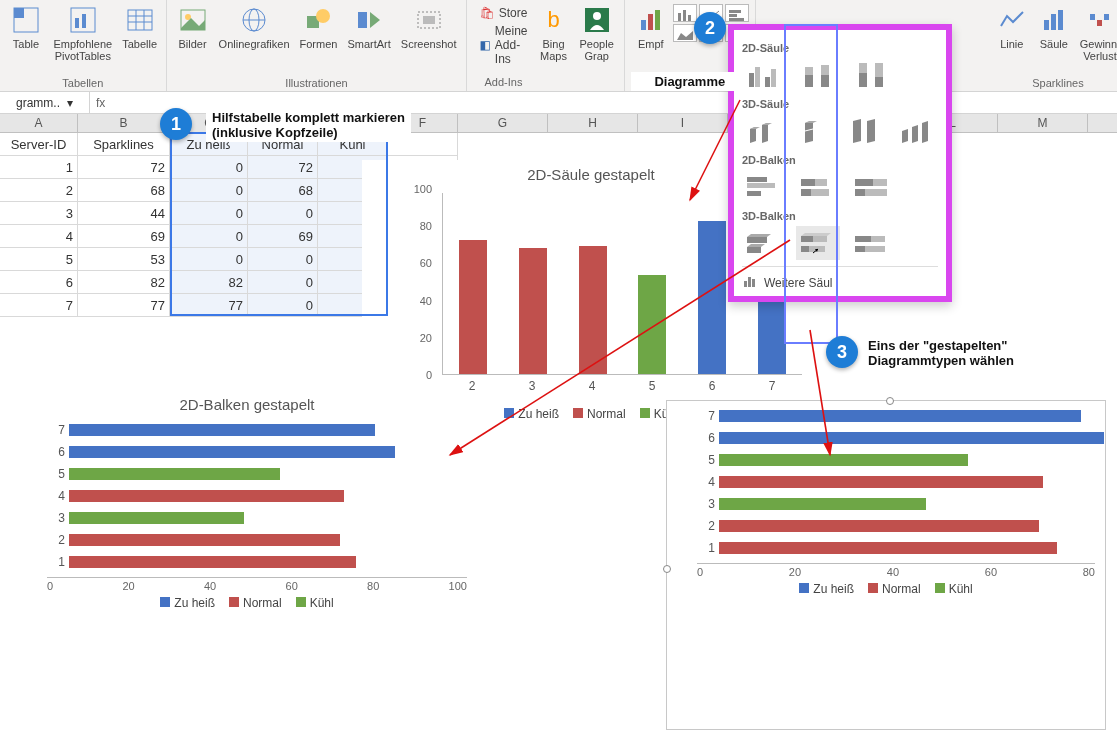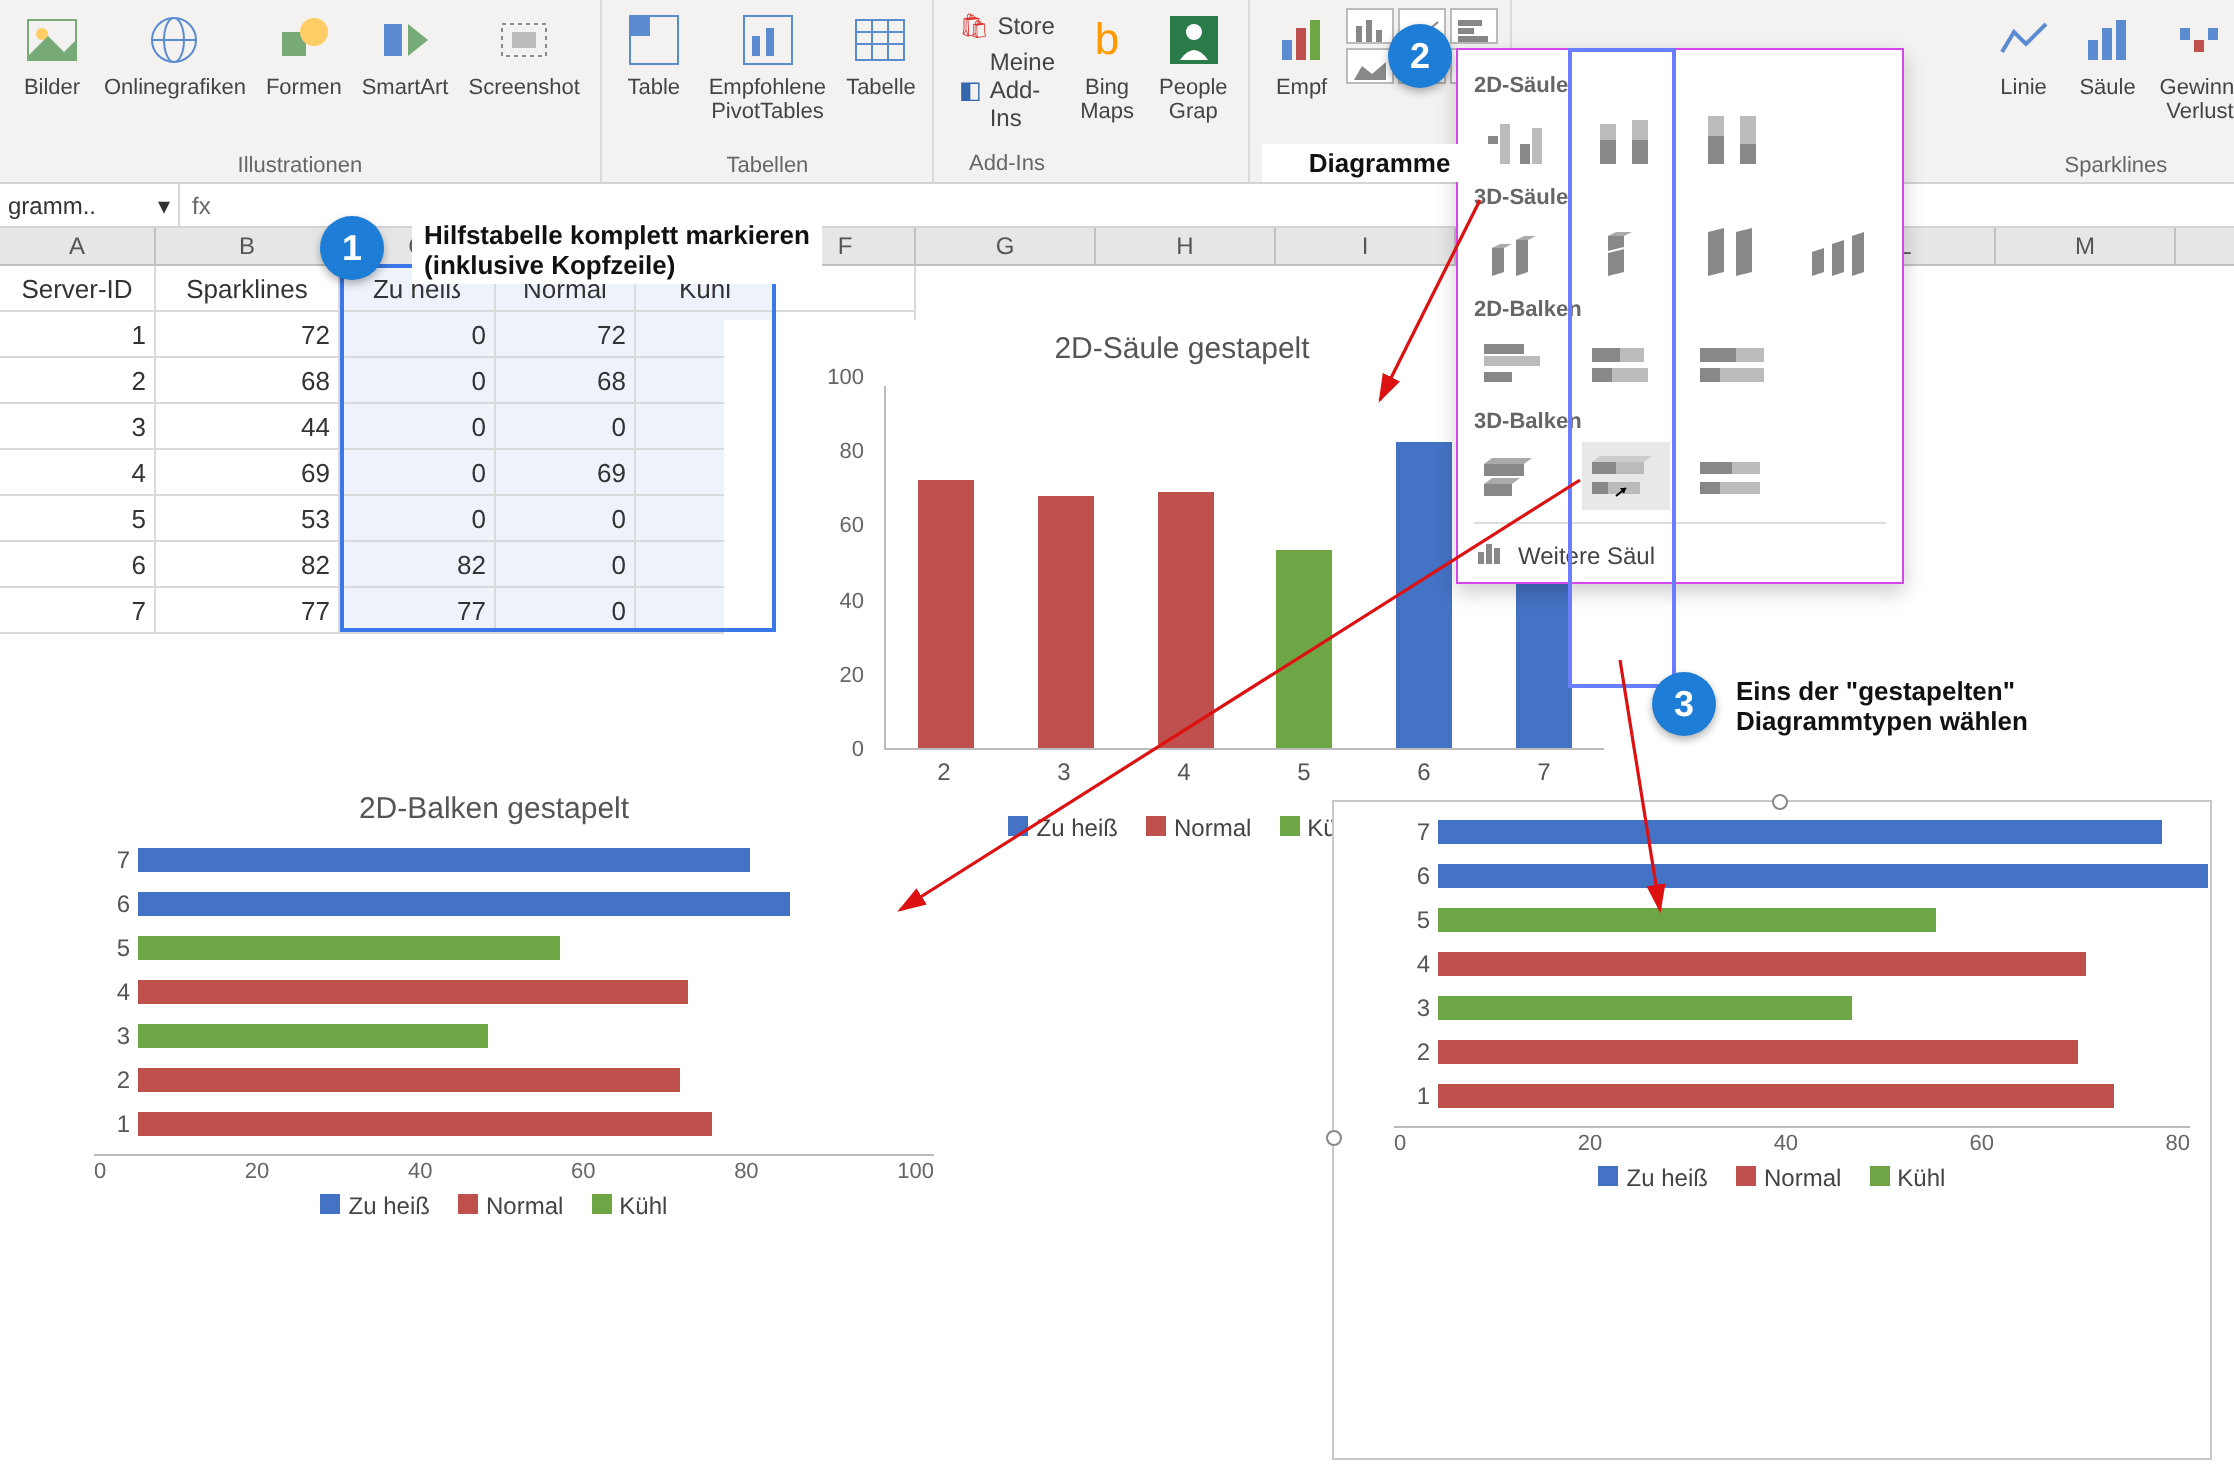--- a/index.html
+++ b/index.html
@@ -12,30 +12,30 @@
   .ribbon-btn { display: flex; flex-direction: column; align-items: center; justify-content: flex-start; padding: 2px 4px; cursor: pointer; min-width: 40px; }
   .ribbon-btn .ico { width: 32px; height: 32px; display: flex; align-items: center; justify-content: center; }
   .ribbon-btn .lbl { font-size: 11px; text-align: center; line-height: 12px; margin-top: 2px; color: #444; }
   .ribbon-group-label { font-size: 11px; color: #666; text-align: center; padding: 2px 0; }
   .ribbon-small { display: flex; flex-direction: column; gap: 4px; padding: 4px 6px; }
   .ribbon-small-item { display: flex; align-items: center; gap: 4px; font-size: 12px; color: #444; cursor: pointer; }
   .chart-mini-row { display: flex; gap: 2px; }
   .chart-mini { width: 24px; height: 18px; border: 1px solid #bbb; background: #fff; display: flex; align-items: flex-end; justify-content: center; gap: 1px; cursor: pointer; }
 
   
-  .chart-menu { position: absolute; top: 24px; left: 728px; width: 224px; background: #fff; border: 1px solid #d946ef; box-shadow: 0 4px 10px rgba(0,0,0,.2); z-index: 50; padding: 6px 8px 4px 8px; }
+  .chart-menu { position: absolute; top: 24px; left: 728px; width: 224px; background: #fff; border: 6px solid #d946ef; box-shadow: 0 4px 10px rgba(0,0,0,.2); z-index: 50; padding: 6px 8px 4px 8px; }
   .chart-menu h4 { font-size: 11px; font-weight: 600; color: #666; margin: 6px 0 4px 0; }
   .chart-menu-grid { display: flex; gap: 10px; margin-bottom: 4px; }
   .chart-thumb { width: 44px; height: 34px; border: 1px solid transparent; display:flex; align-items:center; justify-content:center; cursor:pointer; }
   .chart-menu .more-row { border-top:1px solid #ddd; margin-top:6px; padding-top:6px; display:flex; align-items:center; gap:6px; font-size:12px; color:#444; cursor:pointer; }
   .stacked-highlight { position:absolute; top:24px; left:784px; width:54px; height:320px; border:2px solid #6a7dff; z-index:60; pointer-events:none; }
 
   
   .formula-bar { height: 22px; border-bottom: 1px solid #d4d4d4; display: flex; align-items: center; background: #fff; }
-  .name-box { width: 90px; border-right: 1px solid #d4d4d4; padding: 0 4px; display:flex; align-items:center; justify-content:space-between; height:100%; font-size:12px; }
+  .name-box { width: 90px; border-right: 1px solid #d4d4d4; padding: 0 16px; display:flex; align-items:center; justify-content:space-between; height:100%; font-size:12px; }
   .fx-area { flex:1; display:flex; align-items:center; padding:0 6px; gap:6px; color:#666; }
 
   
   .sheet { position: relative; }
   .col-headers { display: grid; grid-template-columns: 78px 92px 78px 70px 70px 70px 90px 90px 90px 90px 90px 90px 90px 90px 100px; background: #e6e6e6; border-bottom:1px solid #c0c0c0; }
   .col-headers div { border-right:1px solid #c0c0c0; text-align:center; font-size:12px; color:#555; height:18px; line-height:18px; }
 
   .data-area { display:grid; grid-template-columns: 78px 92px 78px 70px 70px 70px; }
   .hdr-cell, .cell { border-right:1px solid #d9d9d9; border-bottom:1px solid #d9d9d9; height:23px; line-height:23px; padding:0 4px; font-size:13px; background:#fff; }
   .hdr-cell { text-align:center; background:#fff; }
@@ -81,73 +81,20 @@
   
   .helper-outline { position:absolute; border:2px solid #3b78e7; pointer-events:none; z-index:30; }
 </style>
 </head>
 <body>
 
 <div class="ribbon">
   <div class="ribbon-group">
     <div class="ribbon-group-items">
       <div class="ribbon-btn">
-          <span class="ico">
-            <svg width="28" height="28">
-              <rect x="2" y="4" width="24" height="20" fill="none" stroke="#7a7"></rect>
-              <circle cx="9" cy="11" r="3" fill="#fc6"></circle>
-              <path d="M2 22 L12 12 L20 20 L26 14 L26 24 L2 24 Z" fill="#7a7"></path>
-            </svg>
-          </span>
-          <span class="lbl">Bilder</span>
-        </div>
-      <div class="ribbon-btn">
-          <span class="ico">
-            <svg width="28" height="28">
-              <circle cx="14" cy="14" r="11" fill="none" stroke="#5b8bd0"></circle>
-              <ellipse cx="14" cy="14" rx="5" ry="11" fill="none" stroke="#5b8bd0"></ellipse>
-              <line x1="3" y1="14" x2="25" y2="14" stroke="#5b8bd0"></line>
-            </svg>
-          </span>
-          <span class="lbl">Onlinegrafiken</span>
-        </div>
-      <div class="ribbon-btn">
-          <span class="ico">
-            <svg width="28" height="28">
-              <rect x="3" y="10" width="12" height="12" fill="#7a7"></rect>
-              <circle cx="19" cy="10" r="7" fill="#fc6"></circle>
-            </svg>
-          </span>
-          <span class="lbl">Formen</span>
-        </div>
-      <div class="ribbon-btn">
-          <span class="ico">
-            <svg width="28" height="28">
-              <rect x="3" y="6" width="9" height="16" fill="#5b8bd0"></rect>
-              <path d="M15 6 L25 14 L15 22 Z" fill="#7a7"></path>
-            </svg>
-          </span>
-          <span class="lbl">SmartArt</span>
-        </div>
-      <div class="ribbon-btn">
-          <span class="ico">
-            <svg width="28" height="28">
-              <rect x="3" y="6" width="22" height="16" fill="none" stroke="#888" stroke-dasharray="2"></rect>
-              <rect x="8" y="10" width="12" height="8" fill="#bbb"></rect>
-            </svg>
-          </span>
-          <span class="lbl">Screenshot</span>
-        </div>
-    </div>
-    <div class="ribbon-group-label">Illustrationen</div>
-  </div>
-
-  <div class="ribbon-group">
-    <div class="ribbon-group-items">
-      <div class="ribbon-btn">
         <span class="ico">
             <svg width="28" height="28">
               <rect x="2" y="2" width="24" height="24" fill="none" stroke="#5b8bd0"></rect>
               <rect x="2" y="2" width="10" height="10" fill="#5b8bd0"></rect>
             </svg>
           </span>
         <span class="lbl">Table</span>
       </div>
       <div class="ribbon-btn">
         <span class="ico">
@@ -165,20 +112,73 @@
               <line x1="2" y1="10" x2="26" y2="10" stroke="#5b8bd0"></line>
               <line x1="2" y1="16" x2="26" y2="16" stroke="#5b8bd0"></line>
               <line x1="10" y1="4" x2="10" y2="24" stroke="#5b8bd0"></line>
               <line x1="18" y1="4" x2="18" y2="24" stroke="#5b8bd0"></line>
             </svg>
           </span>
         <span class="lbl">Tabelle</span>
       </div>
     </div>
     <div class="ribbon-group-label">Tabellen</div>
+  </div>
+
+  <div class="ribbon-group">
+    <div class="ribbon-group-items">
+      <div class="ribbon-btn">
+          <span class="ico">
+            <svg width="28" height="28">
+              <rect x="2" y="4" width="24" height="20" fill="none" stroke="#7a7"></rect>
+              <circle cx="9" cy="11" r="3" fill="#fc6"></circle>
+              <path d="M2 22 L12 12 L20 20 L26 14 L26 24 L2 24 Z" fill="#7a7"></path>
+            </svg>
+          </span>
+          <span class="lbl">Bilder</span>
+        </div>
+      <div class="ribbon-btn">
+          <span class="ico">
+            <svg width="28" height="28">
+              <circle cx="14" cy="14" r="11" fill="none" stroke="#5b8bd0"></circle>
+              <ellipse cx="14" cy="14" rx="5" ry="11" fill="none" stroke="#5b8bd0"></ellipse>
+              <line x1="3" y1="14" x2="25" y2="14" stroke="#5b8bd0"></line>
+            </svg>
+          </span>
+          <span class="lbl">Onlinegrafiken</span>
+        </div>
+      <div class="ribbon-btn">
+          <span class="ico">
+            <svg width="28" height="28">
+              <rect x="3" y="10" width="12" height="12" fill="#7a7"></rect>
+              <circle cx="19" cy="10" r="7" fill="#fc6"></circle>
+            </svg>
+          </span>
+          <span class="lbl">Formen</span>
+        </div>
+      <div class="ribbon-btn">
+          <span class="ico">
+            <svg width="28" height="28">
+              <rect x="3" y="6" width="9" height="16" fill="#5b8bd0"></rect>
+              <path d="M15 6 L25 14 L15 22 Z" fill="#7a7"></path>
+            </svg>
+          </span>
+          <span class="lbl">SmartArt</span>
+        </div>
+      <div class="ribbon-btn">
+          <span class="ico">
+            <svg width="28" height="28">
+              <rect x="3" y="6" width="22" height="16" fill="none" stroke="#888" stroke-dasharray="2"></rect>
+              <rect x="8" y="10" width="12" height="8" fill="#bbb"></rect>
+            </svg>
+          </span>
+          <span class="lbl">Screenshot</span>
+        </div>
+    </div>
+    <div class="ribbon-group-label">Illustrationen</div>
   </div>
 
   <div class="ribbon-group" style="flex-direction:row;">
     <div class="ribbon-small">
       <div class="ribbon-small-item">
           <span style="color:#d33;">🛍</span>
           <span>Store</span>
         </div>
       <div class="ribbon-small-item">
           <span style="color:#36a;">◧</span>

